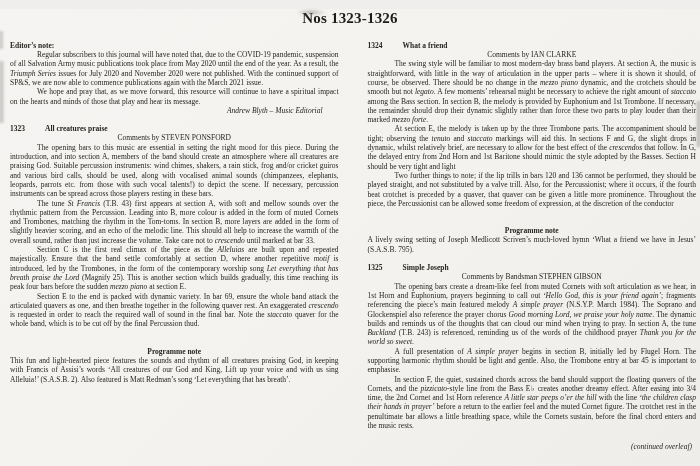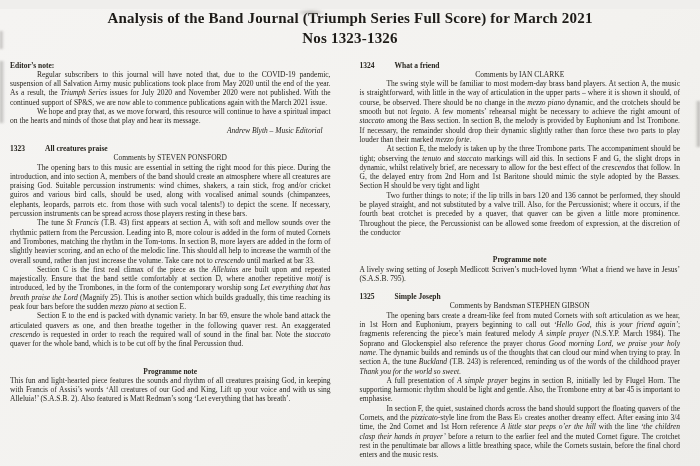--- a/index.html
+++ b/index.html
@@ -31,52 +31,51 @@
     margin:9px 14px 12px;
     text-align:center;
     font-size:15px;line-height:1.32;
     font-weight:bold;color:#1e1c18;
     letter-spacing:.2px;
   }
   .title span{display:block;}
 
   .columns{
     display:flex;gap:29px;
-    padding:0 20px 0 10px;
+    padding:0 4px 0 10px;
   }
   .col{
     flex:1 1 0;min-width:0;
     font-size:7.5px;line-height:1.24;
     text-align:justify;
     color:#27251f;
   }
   p.body{margin:0;}
   .ind{text-indent:27px;}
   .ed-heading{font-weight:bold;}
-  .signature{text-align:right;font-style:italic;margin:0 8px 8px;}
+  .signature{text-align:right;font-style:italic;margin:0 16px 8px;}
   .sec-head{font-weight:bold;margin:9px 0 0;text-align:left;}
   .sec-head.first{margin-top:0;}
   .sec-num{display:inline-block;width:35px;}
   .byline{text-align:center;}
   .prog-head{text-align:center;font-weight:bold;margin-top:18px;}
   .prog-note{margin:0;}
   .continued{text-align:right;font-style:italic;margin-top:12px;padding-right:4px;}
 </style>
 </head>
 <body>
 
 <div class="page">
 
   <div class="smudge left-corner"></div>
   <div class="smudge left-edge"></div>
   <div class="smudge top-center"></div>
   <div class="smudge right-edge"></div>
 
   <h1 class="title">
-    <span>Analysis of the Band Journal (Triumph Series Full Score) for March 2021</span>
     <span>Nos 1323-1326</span>
   </h1>
 
   <div class="columns">
 
     <div class="col">
       <div class="ed-heading">Editor’s note:</div>
       <p class="body ind">Regular subscribers to this journal will have noted that, due to the COVID-19 pandemic, suspension of all Salvation Army music publications took place from May 2020 until the end of the year. As a result, the <i>Triumph Series</i> issues for July 2020 and November 2020 were not published. With the continued support of SP&amp;S, we are now able to commence publications again with the March 2021 issue.</p>
       <p class="body ind">We hope and pray that, as we move forward, this resource will continue to have a spiritual impact on the hearts and minds of those that play and hear its message.</p>
       <div class="signature">Andrew Blyth – Music Editorial</div>

